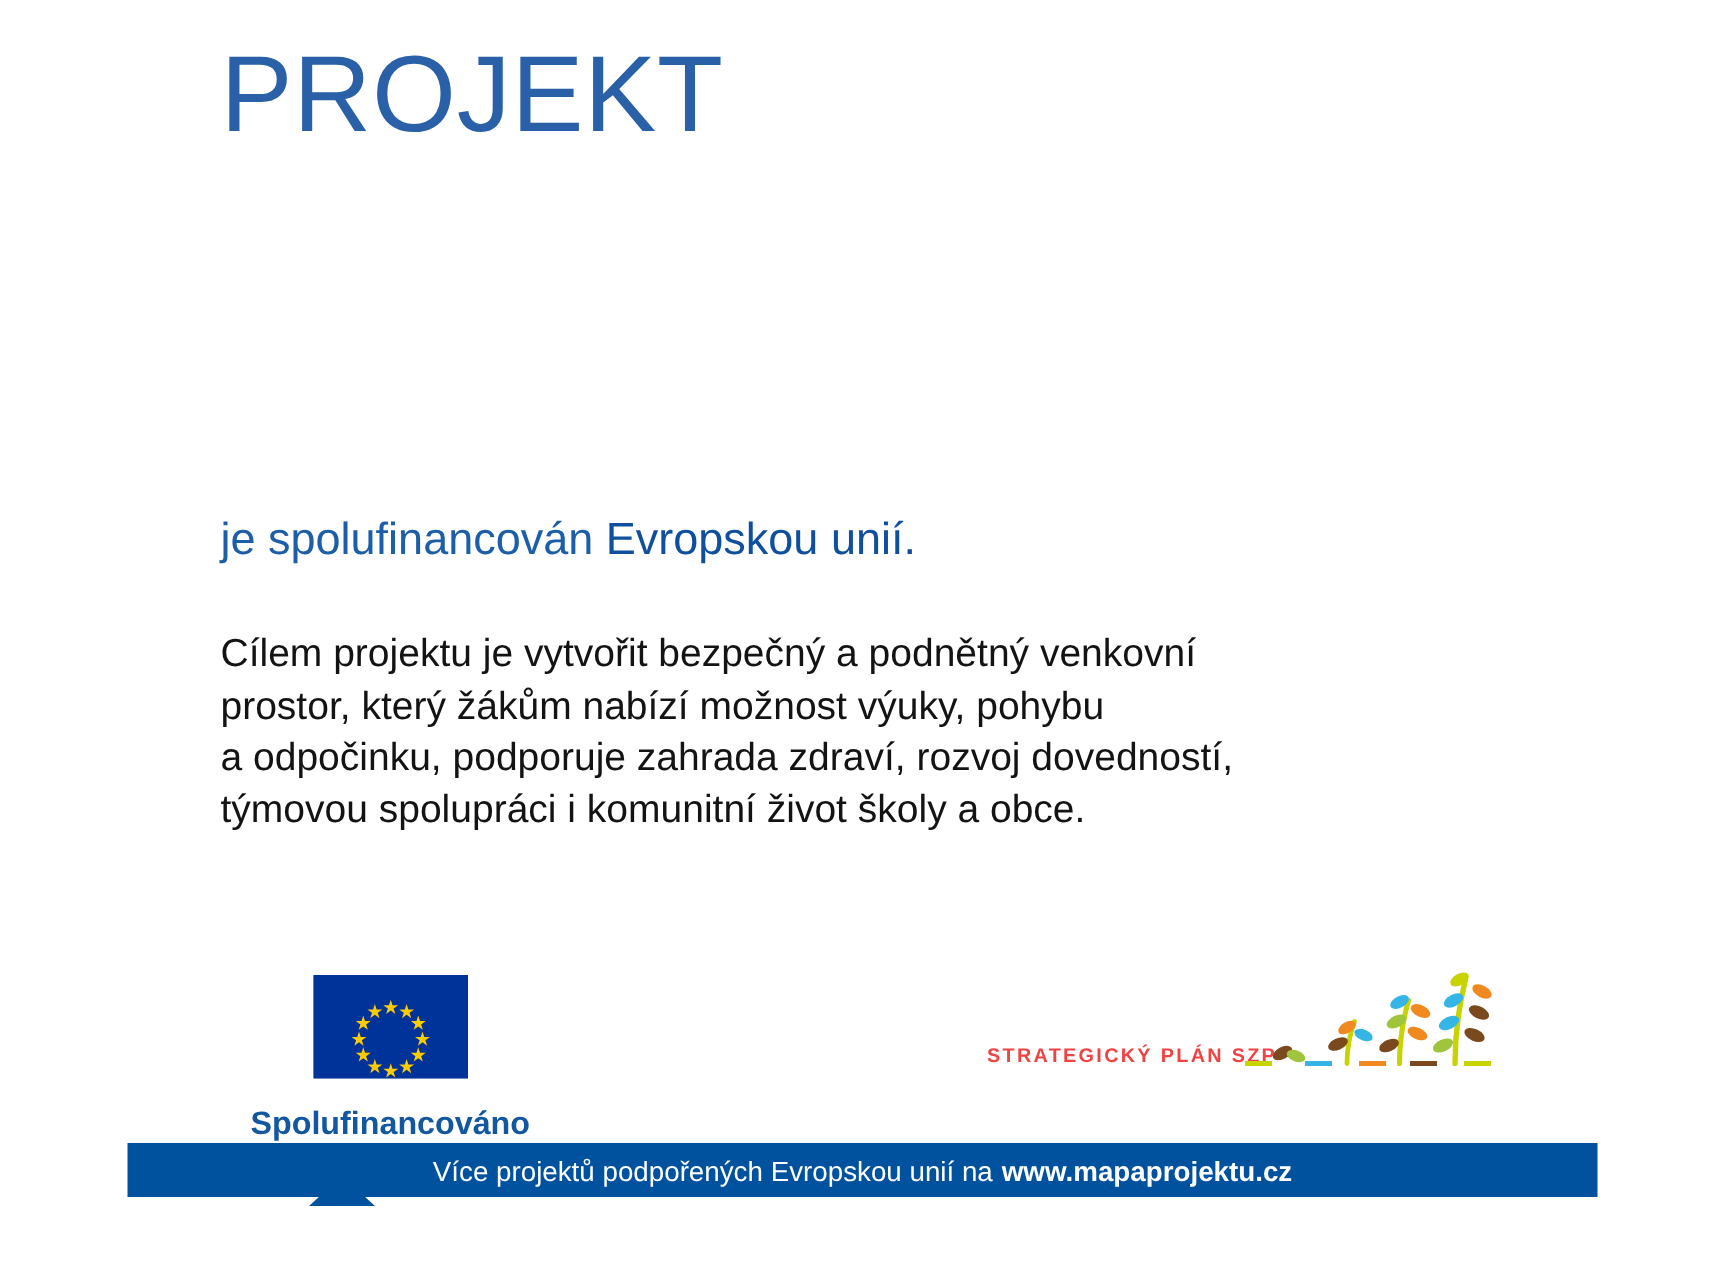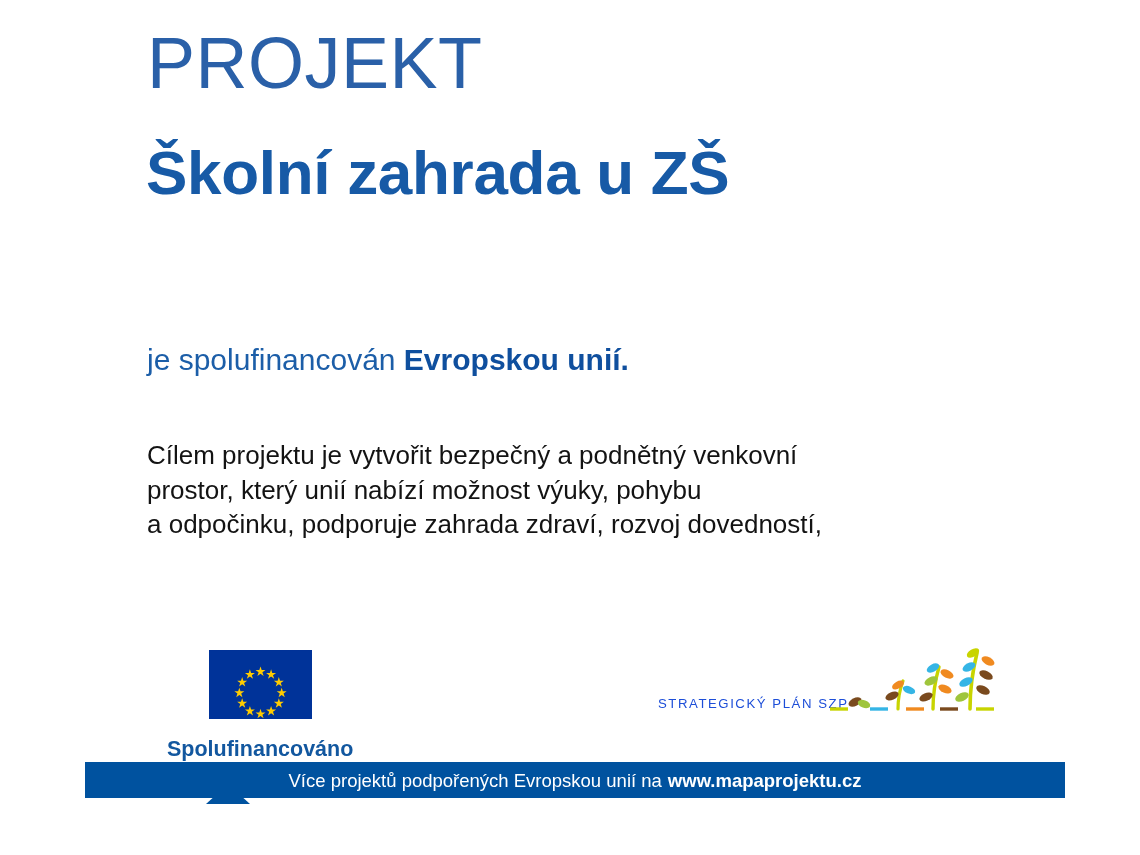--- a/index.html
+++ b/index.html
@@ -46,31 +46,30 @@
 
   .subtitle {
     position: absolute;
     left: 147px;
     top: 342px;
     font-size: 30px;
     line-height: 1.2;
     color: #1c5ea8;
     white-space: nowrap;
   }
-  .subtitle .strong { font-weight: 700; color: #0f4f9e; }
+  .subtitle .strong { font-weight: 400; color: #0f4f9e; }
 
   .body-copy {
     position: absolute;
     left: 147px;
     top: 418px;
     width: 830px;
     font-size: 26px;
     line-height: 34.5px;
     color: #131313;
-    margin-top: 20px;
   }
   .body-copy .bline { display: block; white-space: nowrap; }
 
   
   .eu-logo {
     position: absolute;
     left: 167px;
     top: 650px;
     display: flex;
     align-items: center;
@@ -100,22 +99,22 @@
     top: 641px;
     width: 340px;
     height: 82px;
   }
   .szp-text {
     position: absolute;
     left: 0;
     top: 55px;
     font-size: 13.2px;
     letter-spacing: 1.55px;
-    font-weight: 400;
-    color: #1d4ed8;
+    font-weight: 700;
+    color: #ef4444;
     white-space: nowrap;
     text-align: right;
   }
   .szp-art {
     position: absolute;
     left: 170px;
     top: 0;
     width: 170px;
     height: 82px;
   }
@@ -155,31 +154,31 @@
   .footer-text .url { font-weight: 700; margin-left: 6px; }
 </style>
 </head>
 <body>
 
 <div id="poster">
 
   <div class="eyebrow">PROJEKT</div>
 
   <div class="title">
-    <span class="tline">Školní zahrada u ZŠ</span>
   </div>
 
   <div class="subtitle">
     <span>je spolufinancován </span><span class="strong">Evropskou unií.</span>
   </div>
 
   <div class="body-copy">
     <span class="bline">Cílem projektu je vytvořit bezpečný a podnětný venkovní</span>
-    <span class="bline">prostor, který unií nabízí možnost výuky, pohybu</span>
+    <span class="bline">prostor, který žákům nabízí možnost výuky, pohybu</span>
     <span class="bline">a odpočinku, podporuje zahrada zdraví, rozvoj dovedností,</span>
+    <span class="bline">týmovou spolupráci i komunitní život školy a obce.</span>
   </div>
 
   <div class="eu-logo">
     <svg class="eu-flag" viewBox="0 0 180 120">
       <rect x="0" y="0" width="180" height="120" fill="#003399"></rect>
       <g fill="#ffcc00">
         <polygon points="90,28.5 92.06,34.84 98.73,34.84 93.33,38.76 95.4,45.1 90,41.18 84.6,45.1 86.67,38.76 81.27,34.84 87.94,34.84"></polygon>
         <polygon points="108.5,33.46 110.56,39.8 117.23,39.8 111.83,43.72 113.9,50.06 108.5,46.14 103.1,50.06 105.17,43.72 99.77,39.8 106.44,39.8"></polygon>
         <polygon points="122.04,47 124.1,53.34 130.77,53.34 125.37,57.26 127.44,63.6 122.04,59.68 116.64,63.6 118.71,57.26 113.31,53.34 119.98,53.34"></polygon>
         <polygon points="127,65.5 129.06,71.84 135.73,71.84 130.33,75.76 132.4,82.1 127,78.18 121.6,82.1 123.67,75.76 118.27,71.84 124.94,71.84"></polygon>

